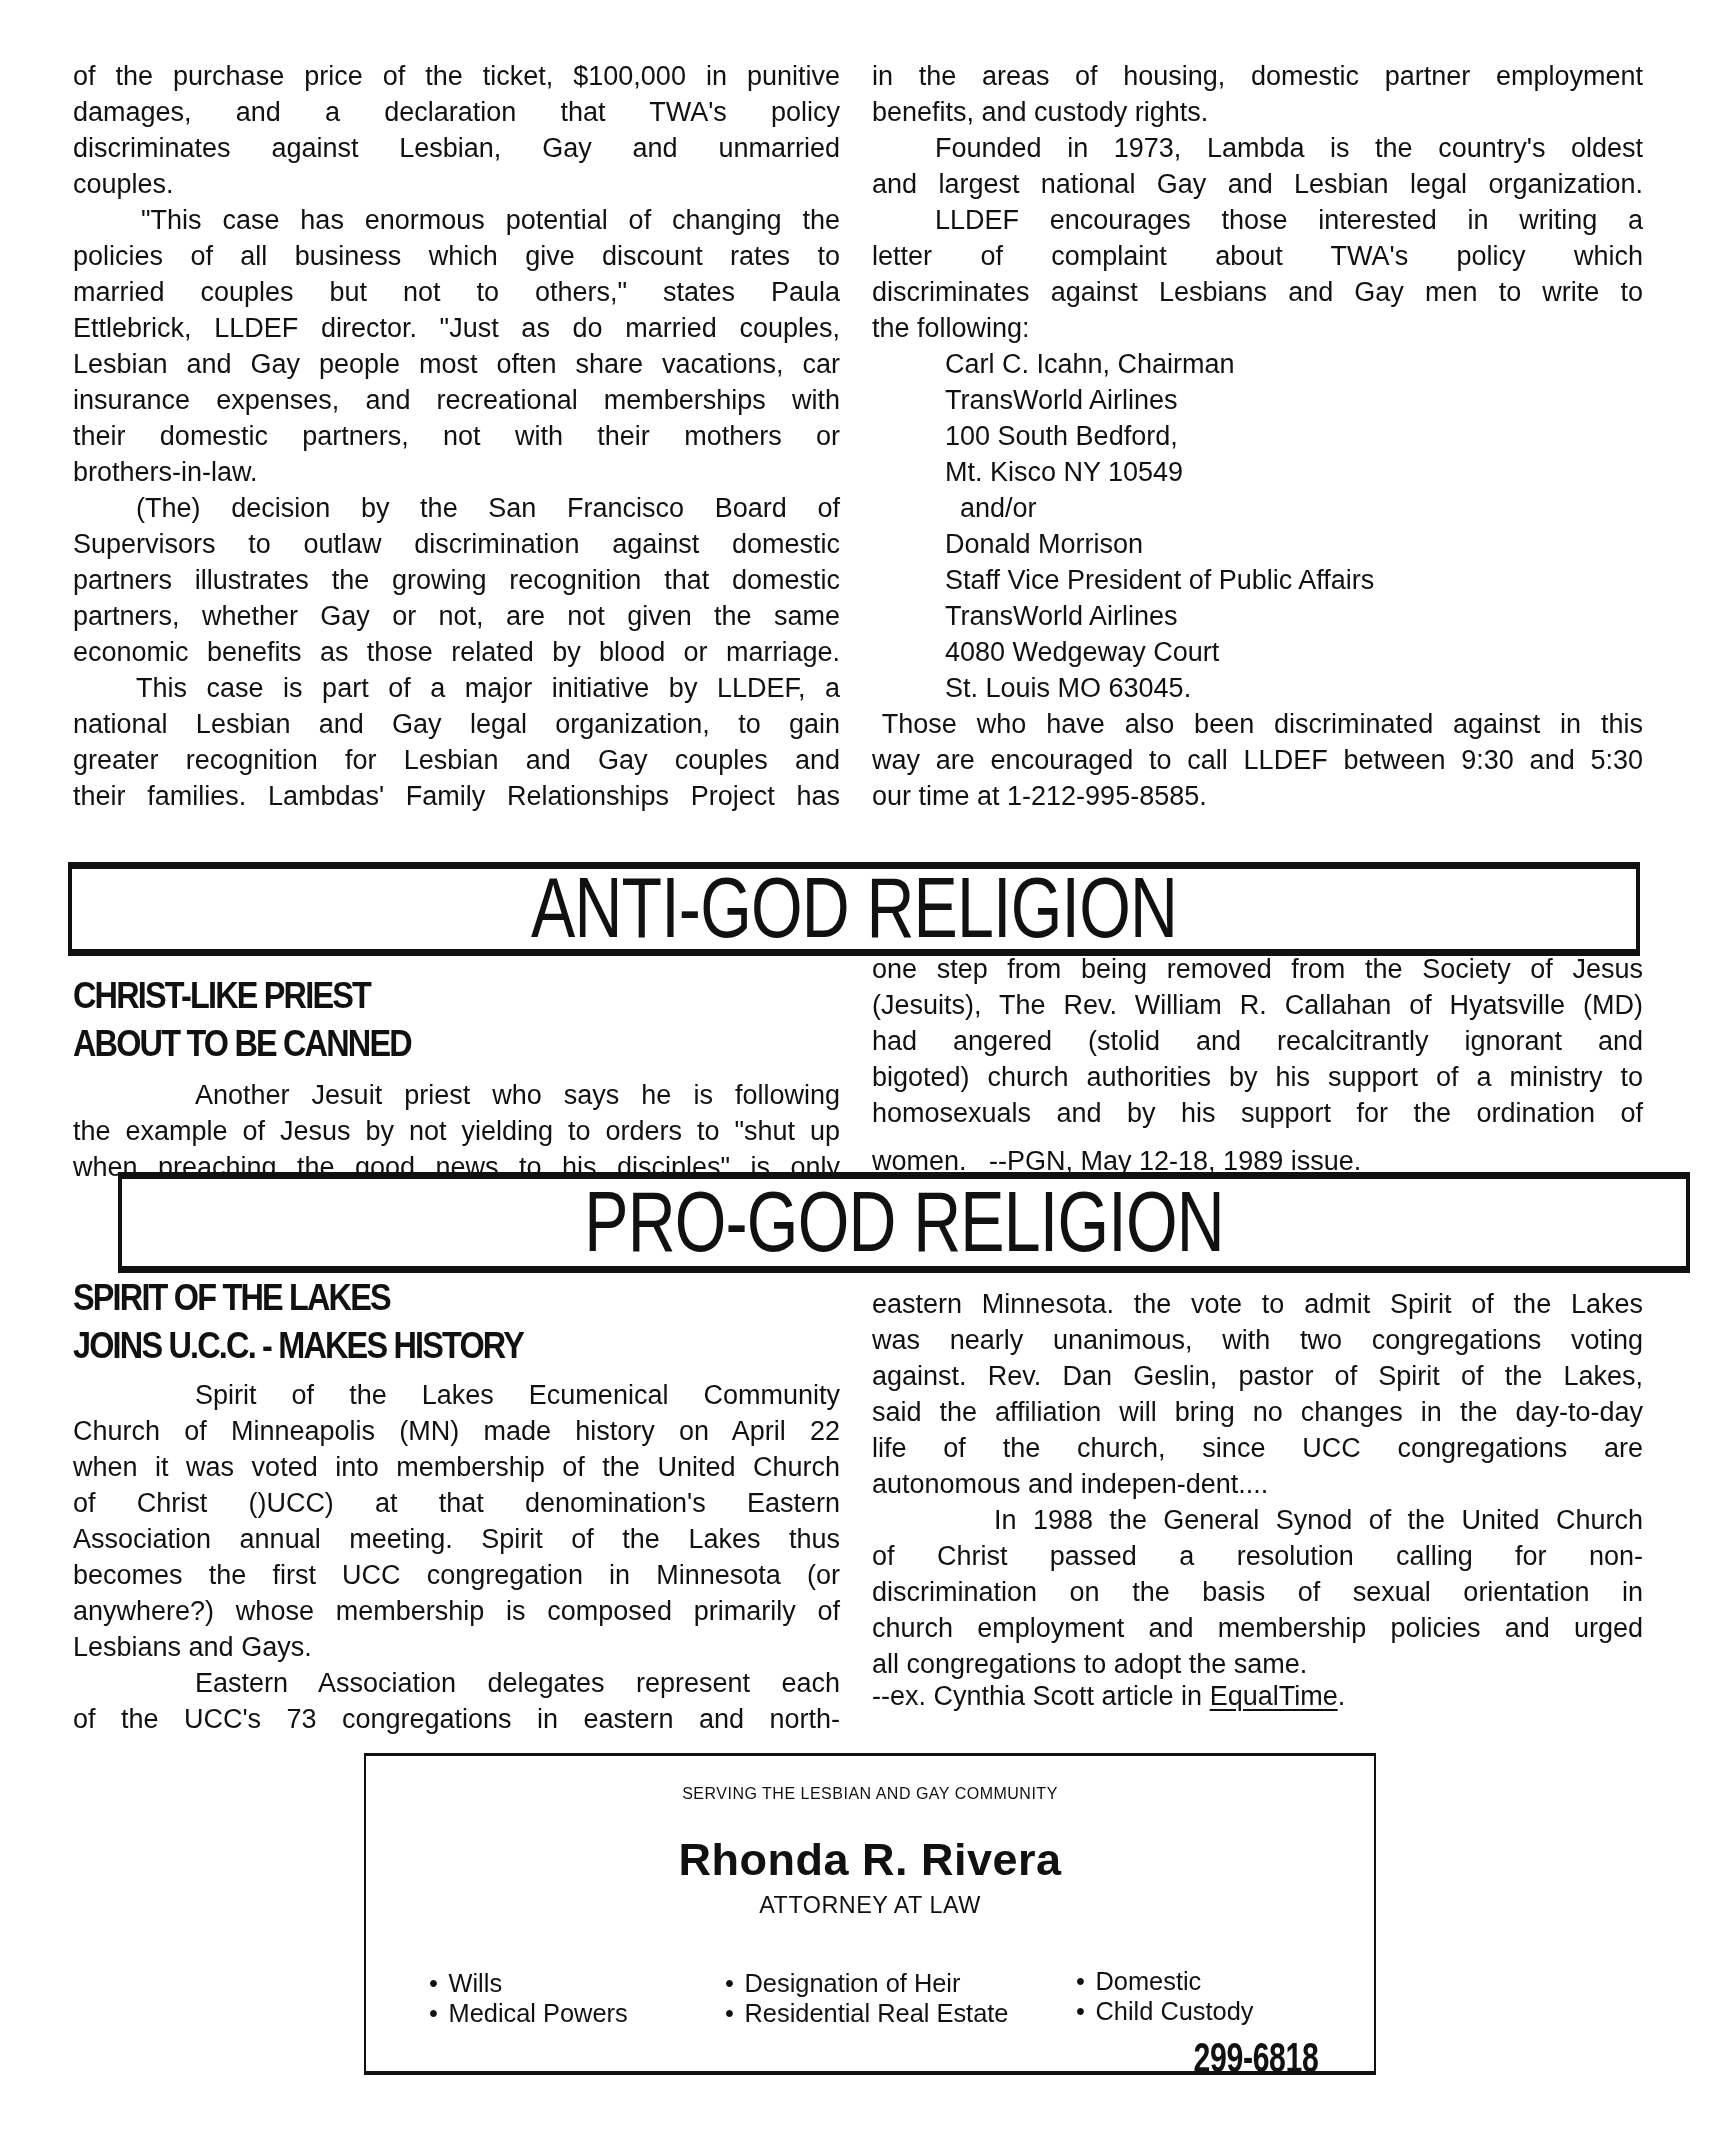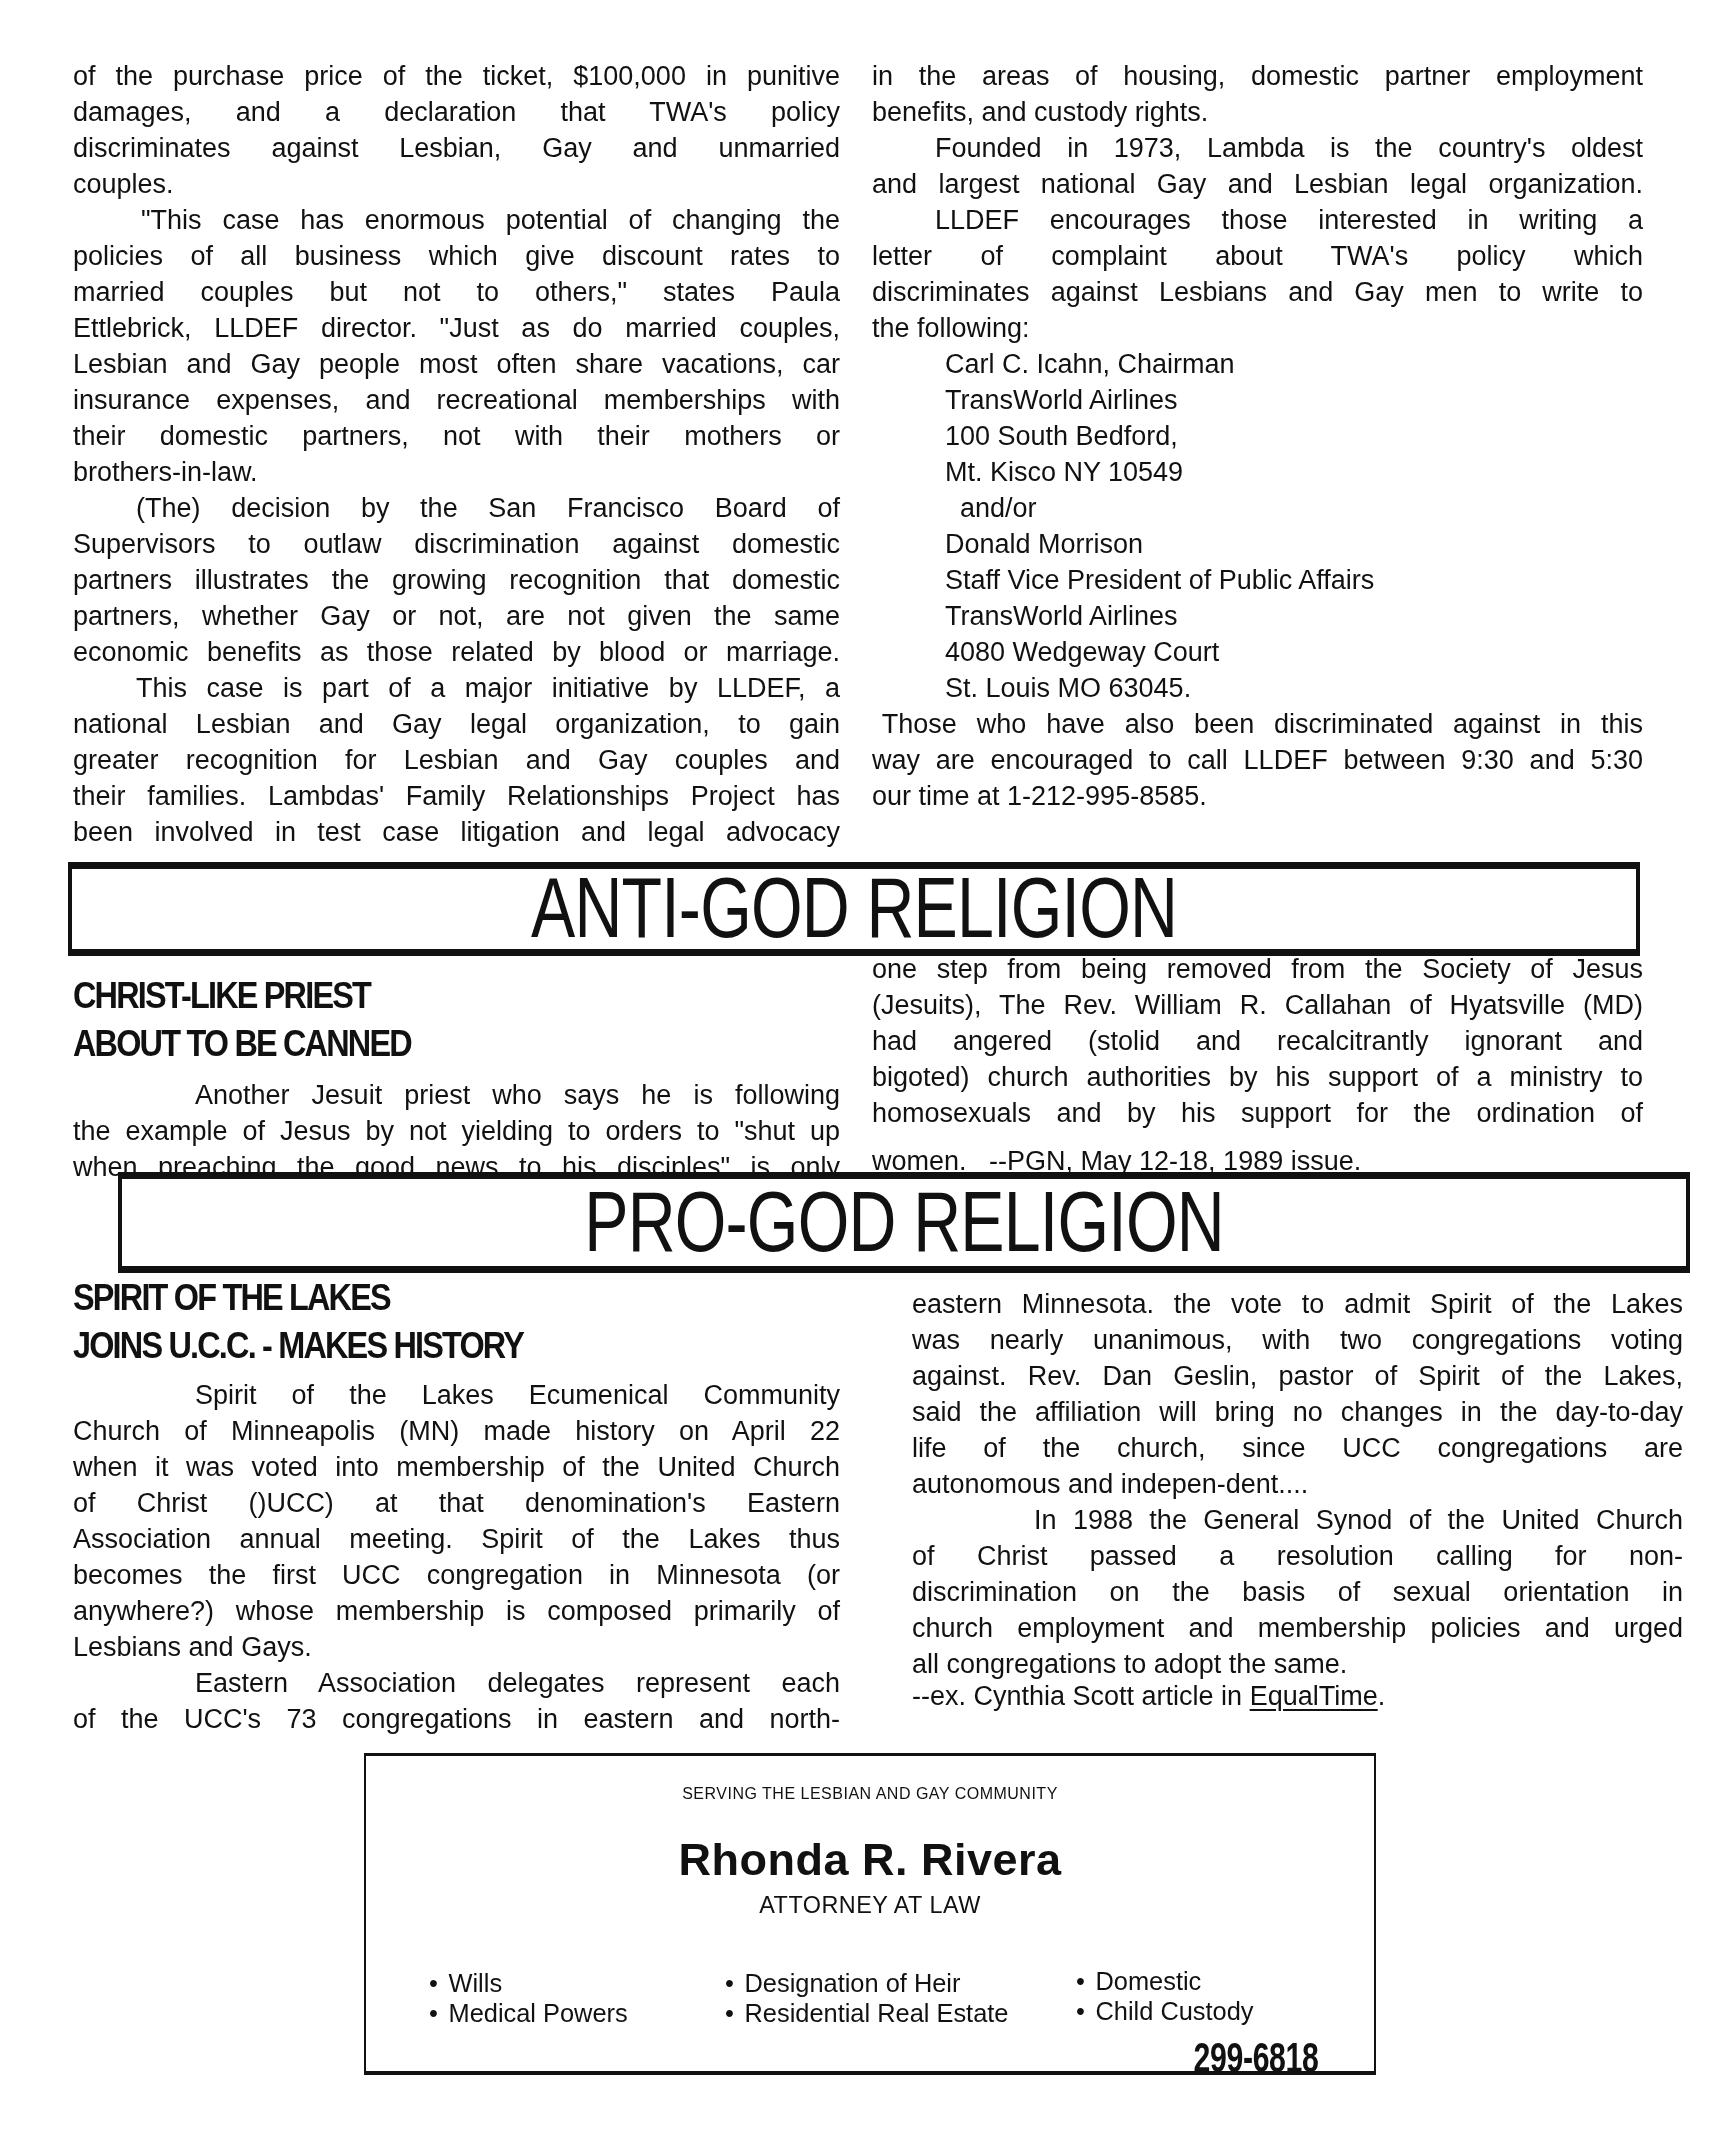--- a/index.html
+++ b/index.html
@@ -65,21 +65,20 @@
     <span class="line">Supervisors to outlaw discrimination against domestic</span>
     <span class="line">partners illustrates the growing recognition that domestic</span>
     <span class="line">partners, whether Gay or not, are not given the same</span>
     <span class="line">economic benefits as those related by blood or marriage.</span>
   </div>
   <div>
     <span class="line" style="padding-left:63px">This case is part of a major initiative by LLDEF, a</span>
     <span class="line">national Lesbian and Gay legal organization, to gain</span>
     <span class="line">greater recognition for Lesbian and Gay couples and</span>
     <span class="line">their families. Lambdas' Family Relationships Project has</span>
-    <span class="line">been involved in test case litigation and legal advocacy</span>
   </div>
 </div>
 
 <div class="block col-right" style="top:58px;">
   <div>
     <span class="line">in the areas of housing, domestic partner employment</span>
     <span class="line last">benefits, and custody rights.</span>
   </div>
   <div>
     <span class="line" style="padding-left:63px">Founded in 1973, Lambda is the country's oldest</span>
@@ -149,21 +148,21 @@
     <span class="line">becomes the first UCC congregation in Minnesota (or</span>
     <span class="line">anywhere?) whose membership is composed primarily of</span>
     <span class="line last">Lesbians and Gays.</span>
   </div>
   <div>
     <span class="line" style="padding-left:122px">Eastern Association delegates represent each</span>
     <span class="line">of the UCC's 73 congregations in eastern and north-</span>
   </div>
 </div>
 
-<div class="block col-right" style="top:1286px;margin-left:40px;">
+<div class="block col-right" style="top:1286px;">
   <div>
     <span class="line">eastern Minnesota. the vote to admit Spirit of the Lakes</span>
     <span class="line">was nearly unanimous, with two congregations voting</span>
     <span class="line">against. Rev. Dan Geslin, pastor of Spirit of the Lakes,</span>
     <span class="line">said the affiliation will bring no changes in the day-to-day</span>
     <span class="line">life of the church, since UCC congregations are</span>
     <span class="line last">autonomous and indepen-dent....</span>
   </div>
   <div>
     <span class="line" style="padding-left:122px">In 1988 the General Synod of the United Church</span>

